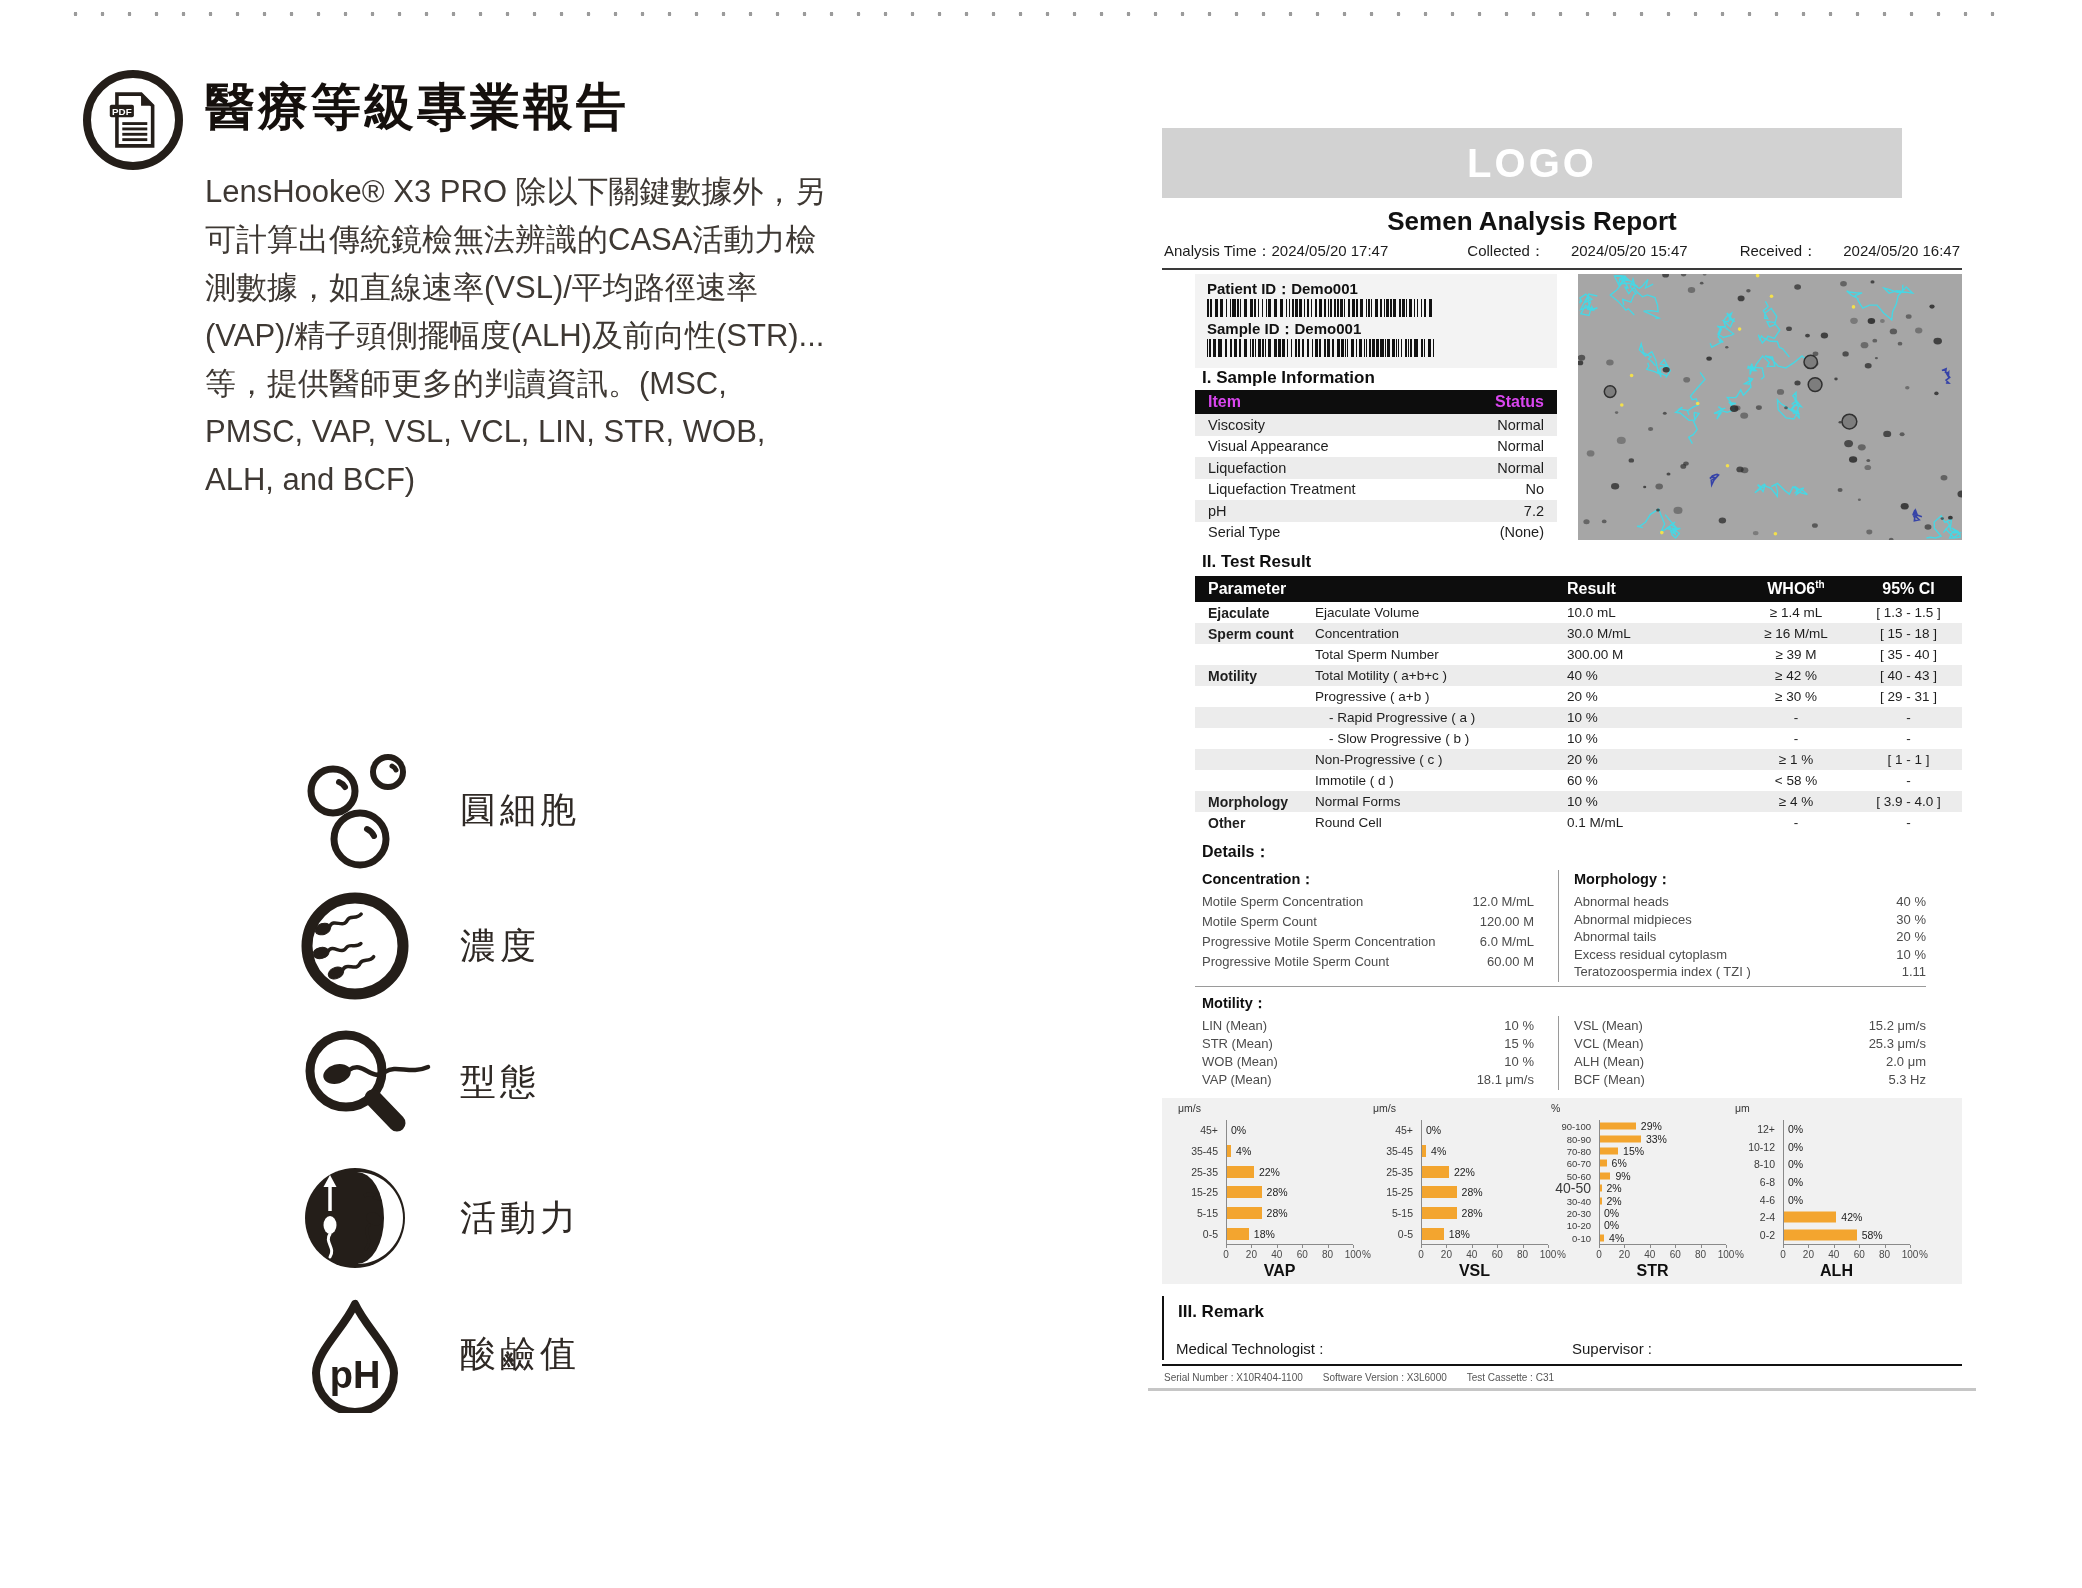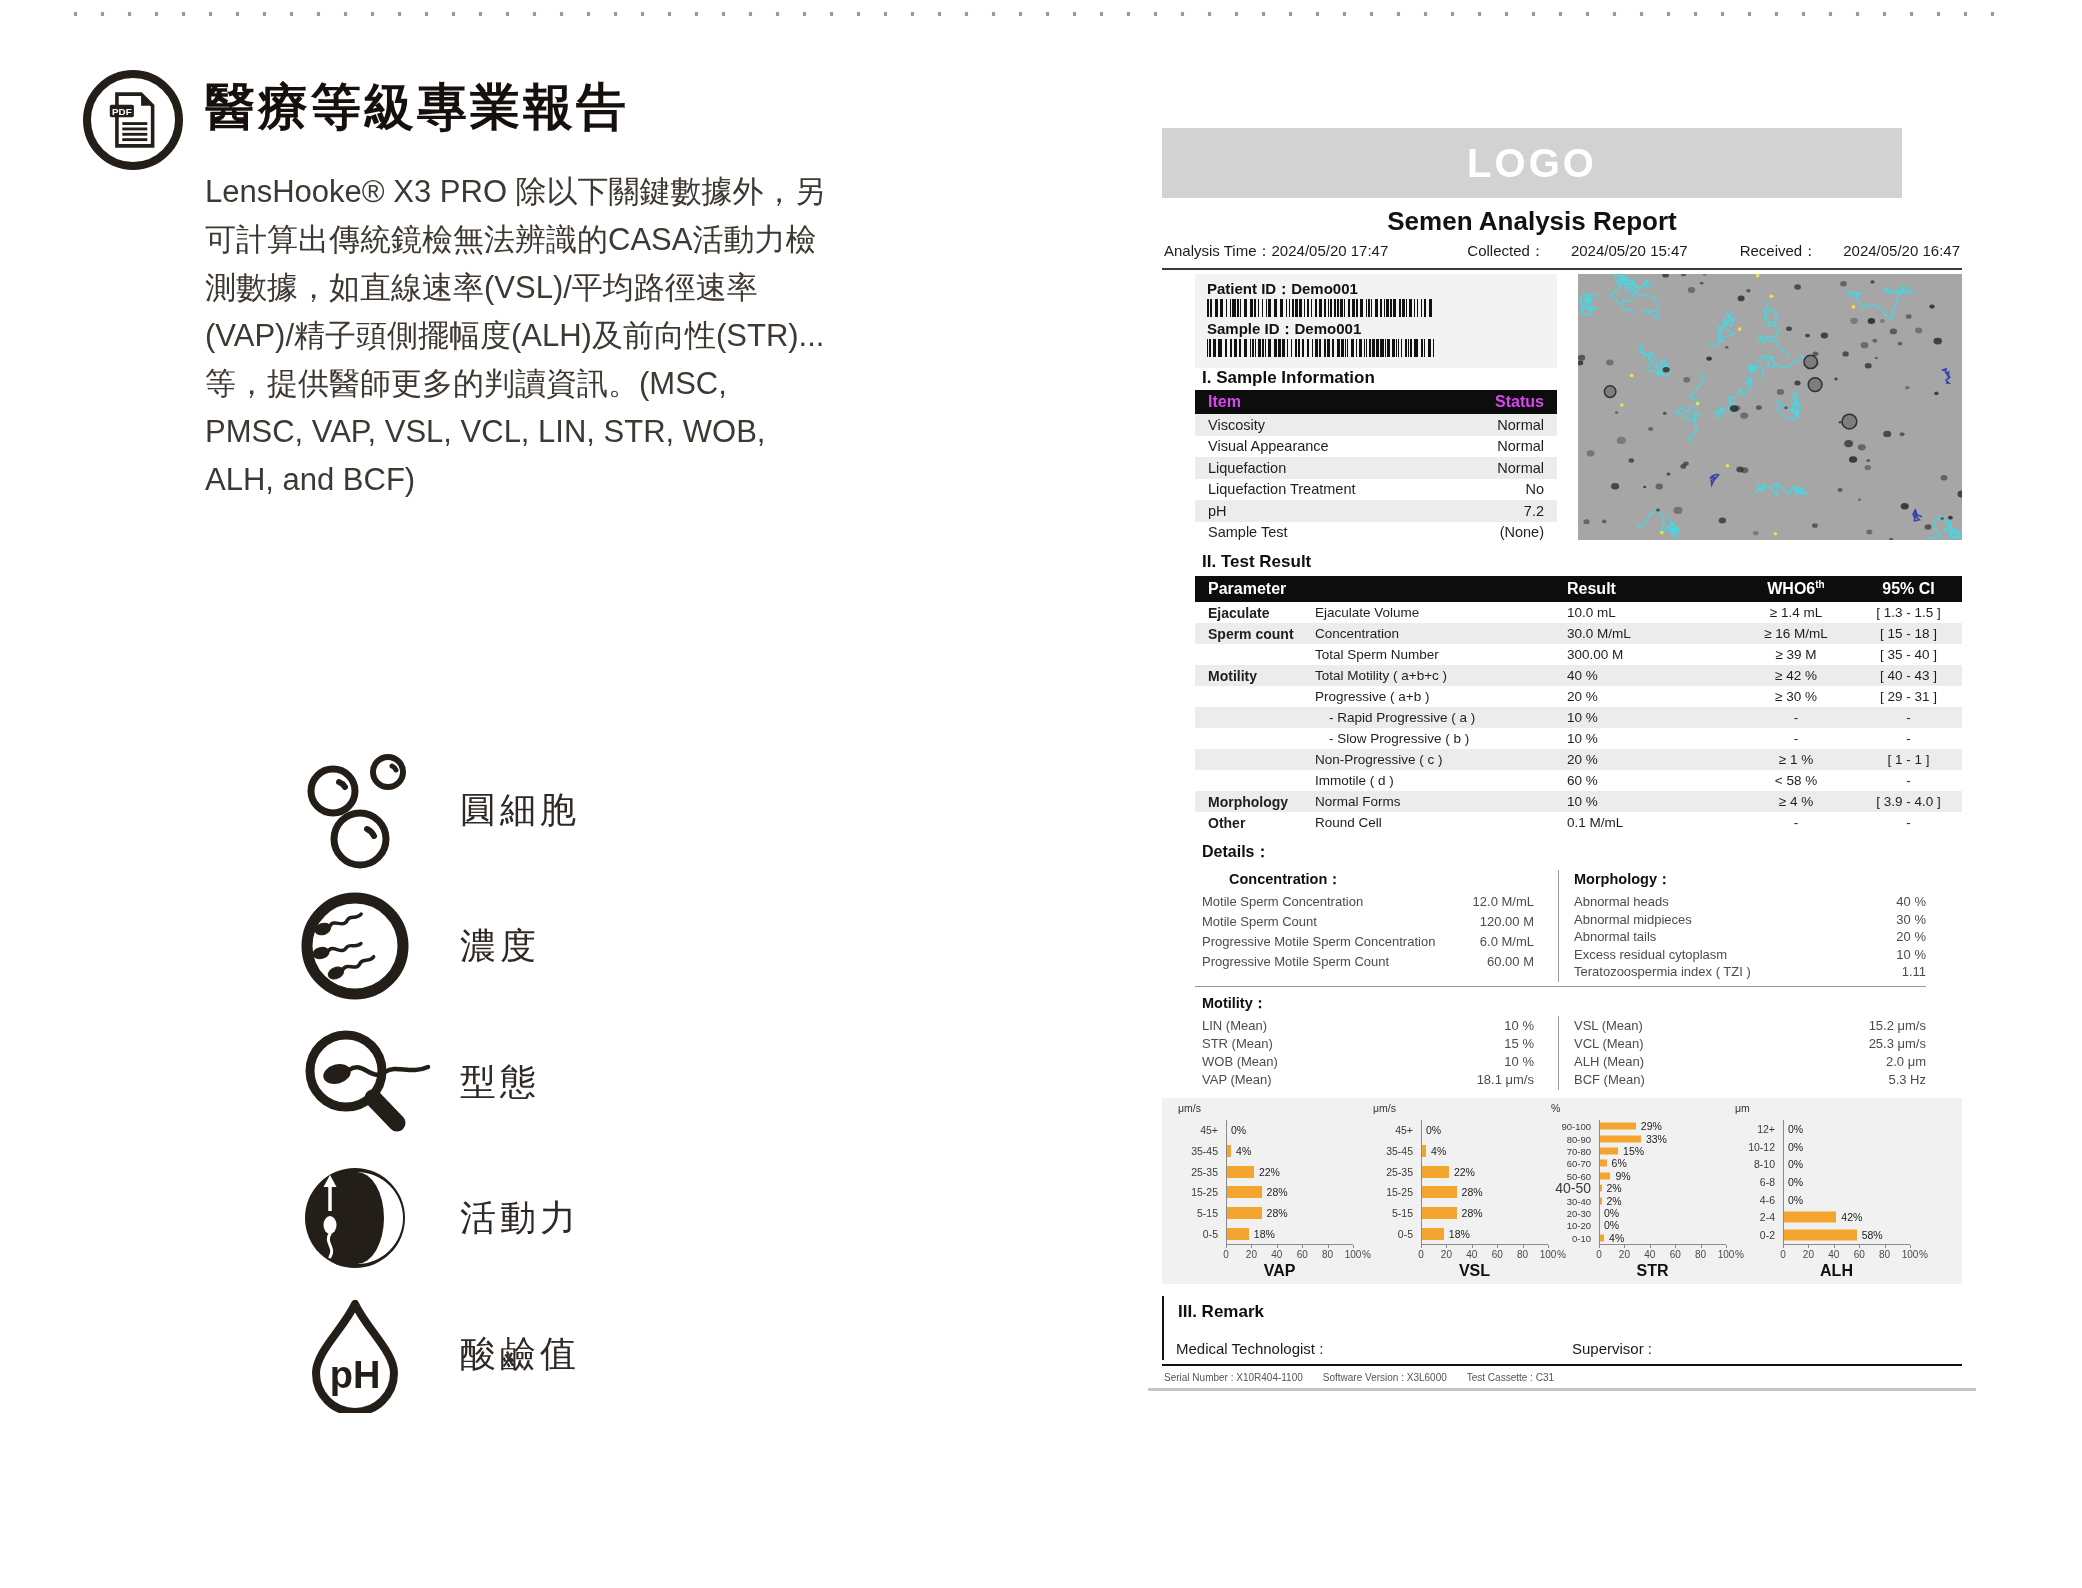--- a/index.html
+++ b/index.html
@@ -54,21 +54,21 @@
   .tt-header .c3,.tt-header .c4{text-align:center;}
   .tt-row{height:21px;display:grid;grid-template-columns:120px 252px 170px 118px 107px;align-items:center;font-size:13.5px;color:#1e1e1e;}
   .tt-row:nth-child(even){background:#ececec;}
   .tt-row .g{padding-left:13px;font-weight:bold;font-size:14px;}
   .tt-row .w,.tt-row .ci{text-align:center;}
   .tt-row .p.indent{padding-left:14px;}
   sup{font-size:10px;}
 
   #r-details-head{left:40px;top:714px;font-size:16px;font-weight:bold;color:#0f0f0f;}
   .d-col-head{font-size:14.5px;font-weight:bold;color:#0f0f0f;}
-  #d-head-left{left:40px;top:742px;margin-left:27px;}
+  #d-head-left{left:40px;top:742px;}
   #d-head-right{left:412px;top:742px;}
   .d-rows{display:flex;flex-direction:column;}
   #d-rows-left{left:40px;top:766px;width:332px;}
   #d-rows-left .d-row{height:20px;}
   #d-rows-right{left:412px;top:766px;width:352px;}
   #d-rows-right .d-row{height:17.5px;}
   .d-row{display:flex;justify-content:space-between;font-size:13px;color:#4c4c4c;}
   #d-divider{left:396px;top:742px;height:112px;border-left:1.5px solid #9a9a9a;}
   #r-hr2{left:33px;top:858px;width:731px;border-top:1.5px solid #9a9a9a;}
 
@@ -480,21 +480,21 @@
           </div>
           <div class="st-row">
             <span>Liquefaction Treatment</span>
             <span>No</span>
           </div>
           <div class="st-row">
             <span>pH</span>
             <span>7.2</span>
           </div>
           <div class="st-row">
-            <span>Sample Test</span>
+            <span>Serial Type</span>
             <span>(None)</span>
           </div>
         </div>
     </div>
 
     <div class="abs sec-head" id="r-sec2-head">II. Test Result</div>
     <div class="abs" id="r-test-table">
       <div class="tt-header">
         <span class="c1">Parameter</span>
         <span class="c2">Result</span>

